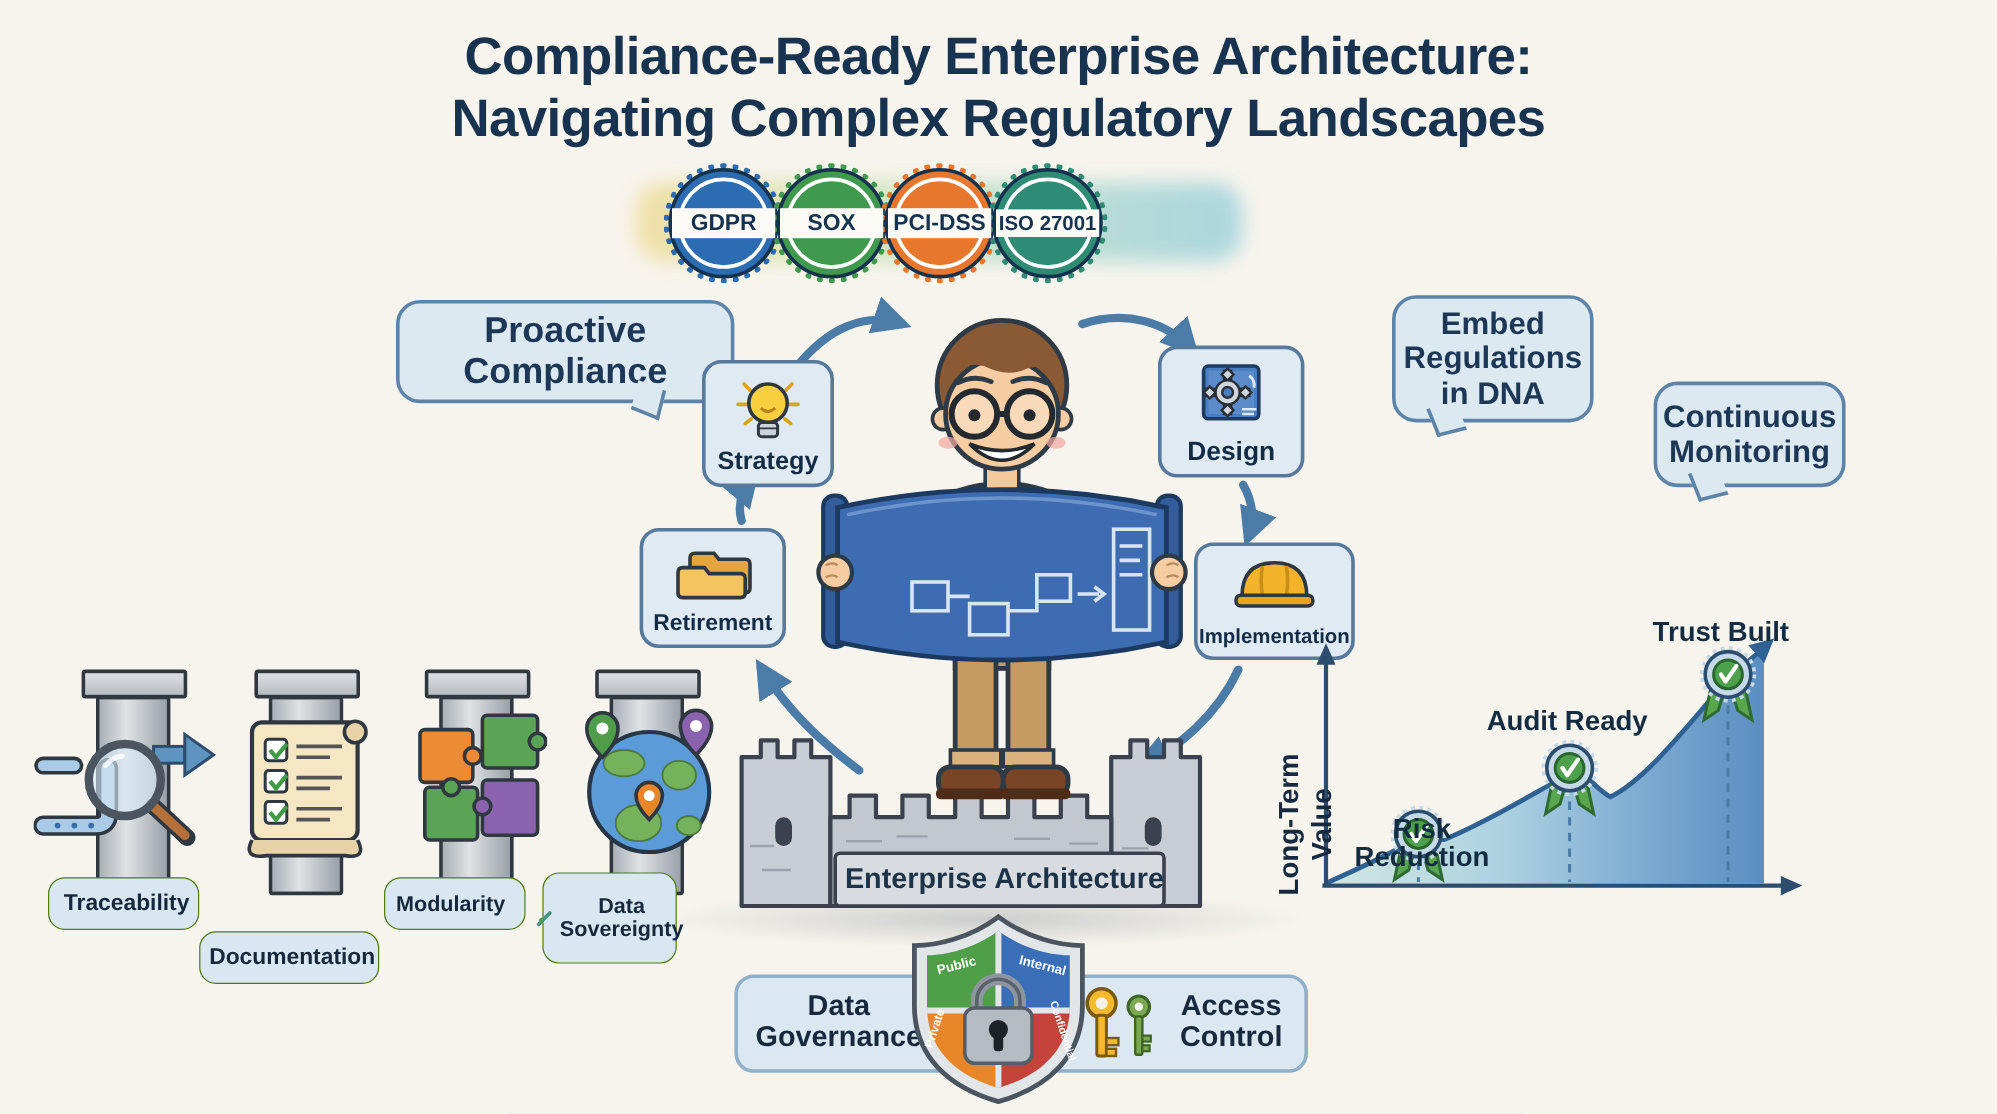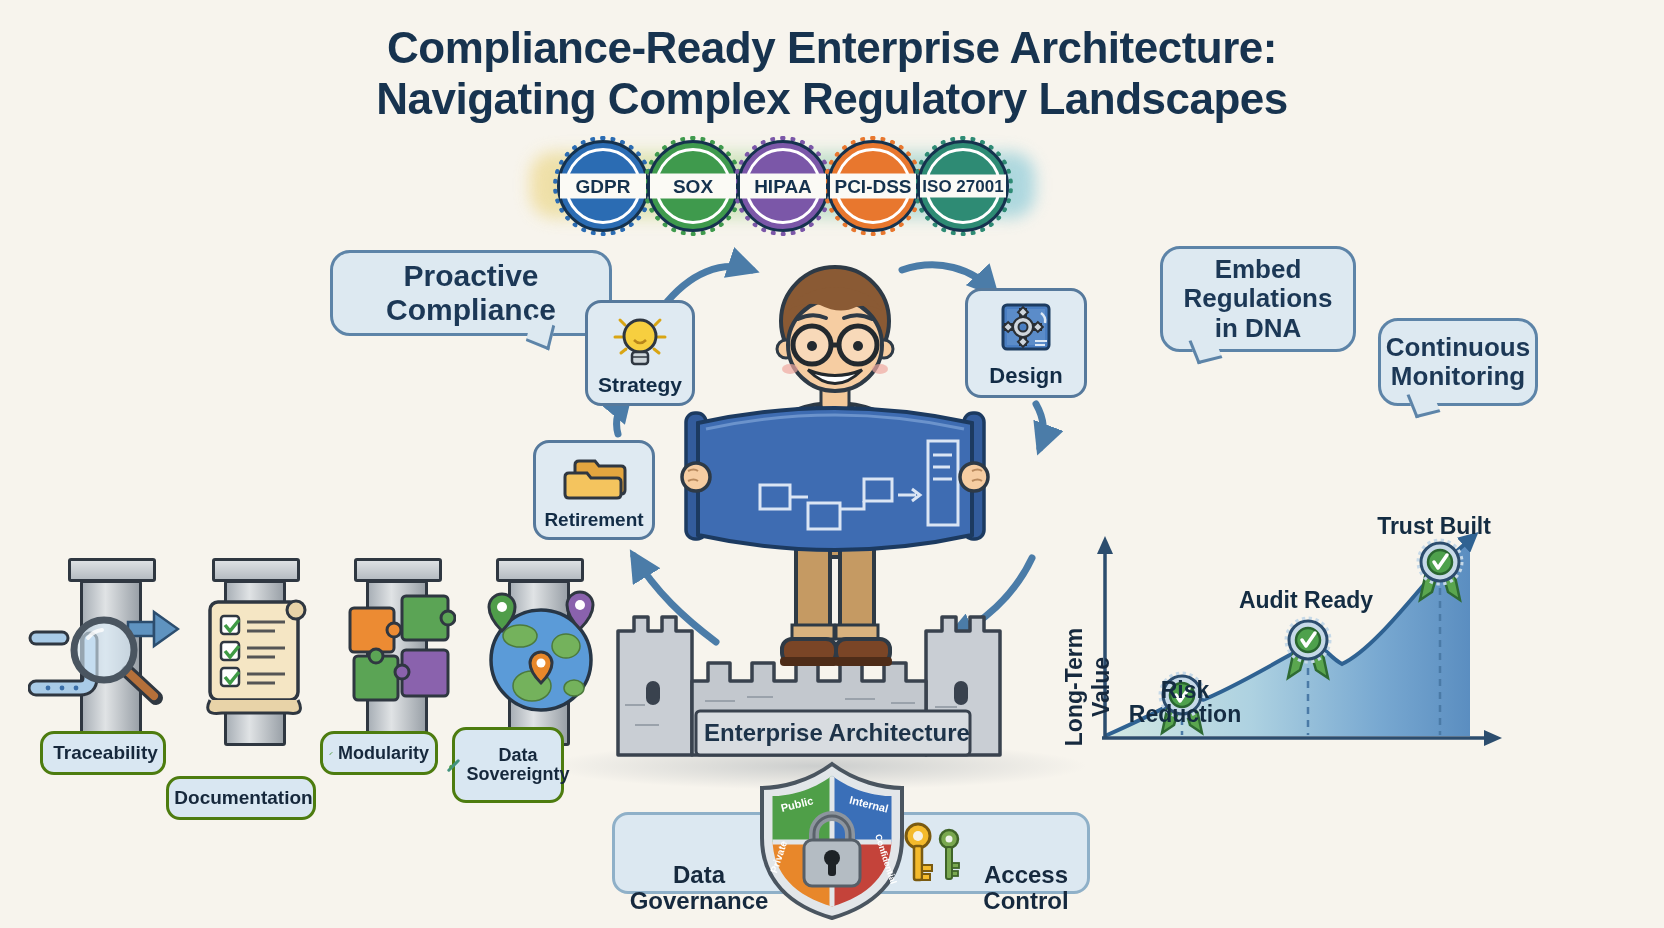--- a/index.html
+++ b/index.html
@@ -36,32 +36,32 @@
   
   .card{position:absolute;background:#dfeaf2;border:3px solid #56799c;border-radius:16px;
         display:flex;flex-direction:column;align-items:center;justify-content:space-between;
         color:#122c46;font-weight:bold;box-sizing:border-box;padding:8px 4px 6px;}
   .card .lbl{white-space:nowrap;}
   
   .cap{position:absolute;height:24px;background:linear-gradient(180deg,#dde0e3,#b6bcc2);
        border:3px solid #2f3741;border-radius:3px;box-sizing:border-box;}
   .shaft{position:absolute;width:62px;background:linear-gradient(90deg,#a9b0b7,#e0e3e5 40%,#9aa1a8);
          border:3px solid #2f3741;border-radius:3px;box-sizing:border-box;}
-  .pill{position:absolute;background:#d9e7f2;border:3px solid #4d7c0f;border-radius:14px;
+  .pill{position:absolute;background:#d9e7f2;border:1px solid #4d7c0f;border-radius:14px;
         color:#16283c;font-weight:bold;display:flex;align-items:center;justify-content:center;
-        gap:5px;text-align:center;box-sizing:border-box;line-height:1.05;padding:2px 6px;}
+        gap:5px;text-align:center;box-sizing:border-box;line-height:1.05;padding:2px 16px;}
   
   .sign-label{position:absolute;display:flex;align-items:center;justify-content:center;
               color:#1d3349;font-weight:bold;font-size:24px;}
   .shadow{position:absolute;left:545px;top:742px;width:545px;height:48px;
           background:radial-gradient(ellipse at center,rgba(120,132,144,.34),rgba(120,132,144,0) 70%);}
   .bottombar{position:absolute;left:612px;top:812px;width:478px;height:82px;background:#dce8f1;
              border:3px solid #8fb0c8;border-radius:16px;box-sizing:border-box;}
   .btext{position:absolute;color:#16293e;font-weight:bold;font-size:24px;text-align:center;
-         line-height:1.1;margin-top:36px;}
+         line-height:1.1;}
   
   .mlabel{position:absolute;color:#142c42;font-weight:bold;font-size:23px;text-align:center;
           line-height:1.05;}
   .ylab{position:absolute;left:998px;top:660px;width:180px;text-align:center;
         transform:rotate(-90deg);font-size:23px;font-weight:bold;color:#16293e;}
   svg{display:block;}
   svg text{font-family:"Liberation Sans",sans-serif;}
 </style>
 </head>
 <body>
@@ -78,42 +78,37 @@
     <div class="badge" style="--c: #2b6cb3;">
       <div class="ring"></div>
       <div class="inner"></div>
       <div class="band">GDPR</div>
     </div>
     <div class="badge" style="--c: #3f9a4d;">
       <div class="ring"></div>
       <div class="inner"></div>
       <div class="band">SOX</div>
     </div>
-    <div class="badge" style="--c: #7b57a8;">
-      <div class="ring"></div>
-      <div class="inner"></div>
-      <div class="band">HIPAA</div>
-    </div>
     <div class="badge" style="--c: #e8772e;">
       <div class="ring"></div>
       <div class="inner"></div>
       <div class="band">PCI-DSS</div>
     </div>
     <div class="badge" style="--c: #2e8b74;">
       <div class="ring"></div>
       <div class="inner"></div>
       <div class="band small">ISO 27001</div>
     </div>
   </div>
 
   <div class="bubble" style="left:330px;top:250px;width:282px;height:86px;font-size:30px;">
     <span>Proactive Compliance</span>
     <div class="tail r"></div>
   </div>
-  <div class="bubble" style="left:1160px;top:246px;width:196px;height:106px;font-size:26px;">
+  <div class="bubble" style="left:1160px;top:246px;width:168px;height:106px;font-size:26px;">
     <span>Embed Regulations in DNA</span>
     <div class="tail l"></div>
   </div>
   <div class="bubble" style="left:1378px;top:318px;width:160px;height:88px;font-size:26px;">
     <span>Continuous Monitoring</span>
     <div class="tail l"></div>
   </div>
 
   <svg style="position:absolute;left:0;top:0;" width="1664" height="928" viewBox="0 0 1664 928">
     <defs>
@@ -177,20 +172,28 @@
   </div>
 
   <div class="card" style="left:533px;top:440px;width:122px;height:100px;font-size:19px;">
     <svg width="66" height="52" viewBox="0 0 66 52">
       <path d="M18 10 h16 l4 5 h22 q4 0 4 4 v20 q0 4 -4 4 H18 q-4 0 -4 -4 V14 q0 -4 4 -4 Z" fill="#e3a53f" stroke="#2f3741" stroke-width="3"></path>
       <path d="M8 22 h18 l4 5 h26 q4 0 4 4 v12 q0 4 -4 4 H8 q-4 0 -4 -4 V26 q0 -4 4 -4 Z" fill="#f4c45e" stroke="#2f3741" stroke-width="3"></path>
     </svg>
     <span class="lbl">Retirement</span>
   </div>
 
+  <div class="card" style="left:995px;top:452px;width:134px;height:98px;font-size:17px;">
+    <svg width="68" height="46" viewBox="0 0 68 46">
+      <path d="M7 34 Q7 6 34 6 Q61 6 61 34 Z" fill="#f3b42b" stroke="#2f3741" stroke-width="3"></path>
+      <path d="M24 9 Q22 21 24 33 M44 9 Q46 21 44 33" fill="none" stroke="#c98f1b" stroke-width="3"></path>
+      <rect x="2" y="33" width="64" height="9" rx="4" fill="#e8a31f" stroke="#2f3741" stroke-width="3"></rect>
+    </svg>
+    <span class="lbl">Implementation</span>
+  </div>
 
   <div class="shadow"></div>
   <svg style="position:absolute;left:595px;top:585px;" width="430" height="190" viewBox="0 0 430 190">
     <g stroke="#39424e" stroke-width="3.5" stroke-linejoin="round">
       <path d="M23 170 V46 H39 V32 H53 V46 H67 V32 H81 V46 H97 V170 Z" fill="#c9ced4"></path>
       <path d="M331 170 V46 H347 V32 H361 V46 H375 V32 H389 V46 H405 V170 Z" fill="#c9ced4"></path>
       <path d="M97 170 V96 H113 V78 H135 V96 H157 V78 H179 V96 H201 V78 H223 V96 H245 V78 H267 V96 H289 V78 H311 V96 H331 V170 Z" fill="#c3c8ce"></path>
     </g>
     <rect x="51" y="96" width="14" height="24" rx="7" fill="#39424e"></rect>
     <rect x="359" y="96" width="14" height="24" rx="7" fill="#39424e"></rect>

